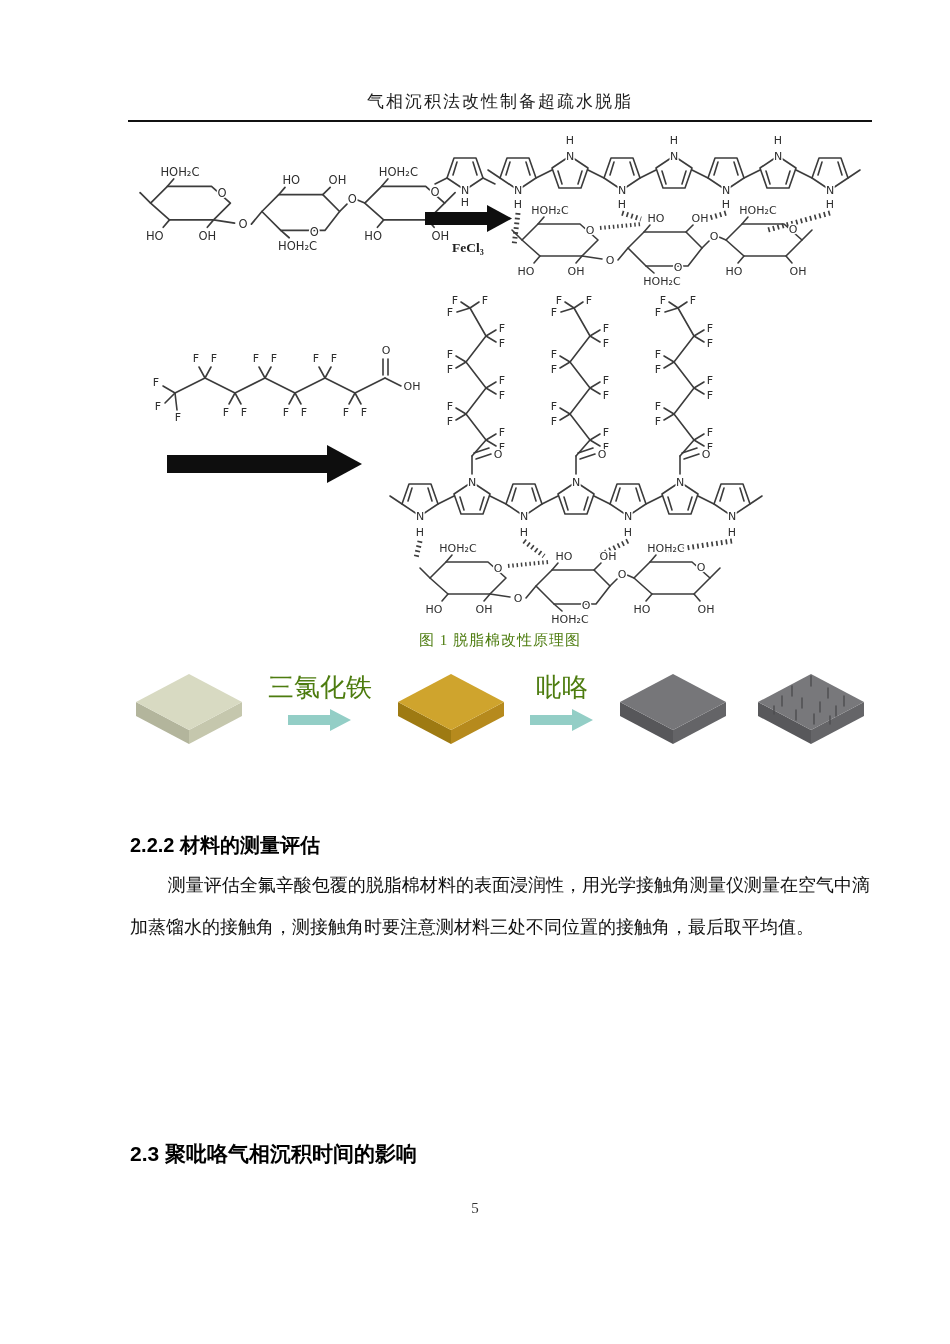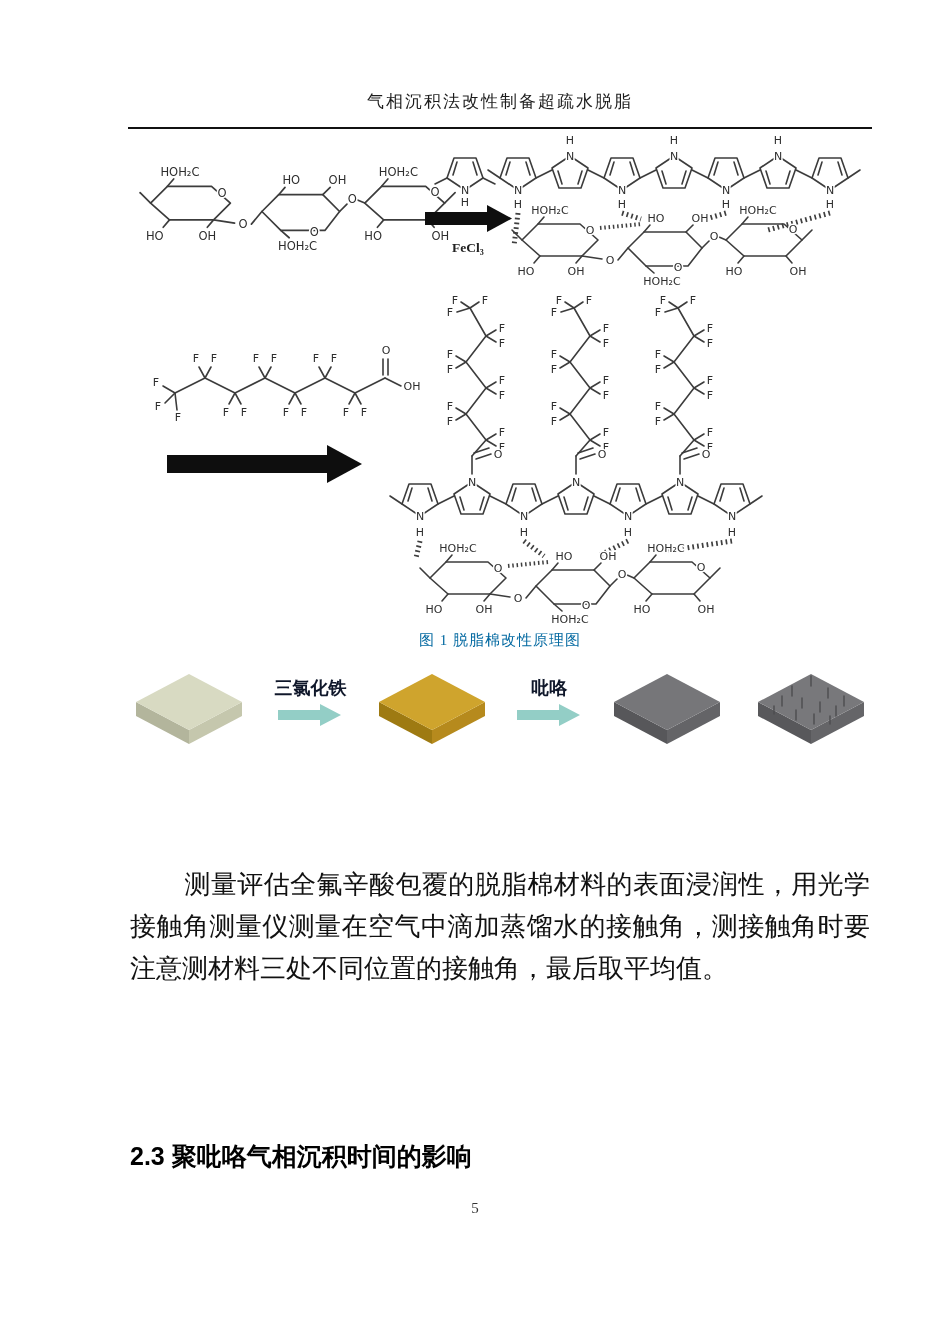--- a/index.html
+++ b/index.html
@@ -5,39 +5,39 @@
   html,body { margin:0; padding:0; background:#9a9a9a; }
   .page {
     position:relative; width:950px; height:1344px; margin:0 auto;
     background:#ffffff; color:#000;
     font-family:"Liberation Serif","DejaVu Serif",serif;
     overflow:hidden;
   }
   .doc-header {
     position:absolute; top:90px; left:128px; width:744px;
     text-align:center; font-size:17px; letter-spacing:2px; color:#1c1c1c;
-    border-bottom:2px solid #111; padding-bottom:14px;
+    border-bottom:2px solid #111; padding-bottom:7px;
   }
   .fig1 { position:absolute; top:128px; left:120px; width:760px; height:502px; }
   .caption { position:absolute; left:128px; width:744px; text-align:center;
-             font-size:15px; color:#0369a1; letter-spacing:1px; }
+             font-size:15px; color:#4d7c0f; letter-spacing:1px; }
   .cap1 { top:631px; }
   .cap2 { top:800px; }
   .fig2 { position:absolute; top:658px; left:130px; width:740px; height:112px;
           display:flex; align-items:center; justify-content:space-between; }
   .step { display:flex; flex-direction:column; align-items:center; margin-bottom:26px; }
   .step-label { font-family:"Liberation Sans","DejaVu Sans",sans-serif;
-                font-size:18px; font-weight:700; color:#0f172a; margin-bottom:3px;
+                font-size:26px; font-weight:400; color:#4d7c0f; margin-bottom:3px;
                 white-space:nowrap; }
   .h2 { position:absolute; left:130px; font-family:"Liberation Sans","DejaVu Sans",sans-serif;
         font-weight:bold; font-size:20px; color:#000; }
   .h222 { top:832px; }
   .h223 { top:984px; }
-  .h23  { top:1140px; font-size:25px; }
-  .para { position:absolute; left:130px; width:740px; font-size:26px;
+  .h23  { top:1140px; font-size:21px; }
+  .para { position:absolute; left:130px; width:740px; font-size:18px;
           line-height:42px; text-align:justify; text-indent:2.1em; color:#111; }
   .p1 { top:864px; }
   .p2 { top:1012px; }
   .pagenum { position:absolute; top:1200px; left:0; width:100%; text-align:center;
              font-size:15px; color:#333; }
   
   .bd { stroke:#3c3c3c; stroke-width:1.6; fill:none; stroke-linecap:round; stroke-linejoin:round; }
   .hb { stroke:#3f3f3f; stroke-width:5; stroke-dasharray:1.7 3.1; fill:none; }
   .hb2 { stroke:#3f3f3f; stroke-width:4; stroke-dasharray:1.5 2.8; fill:none; }
   .al { font-family:"DejaVu Sans","Liberation Sans",sans-serif; font-size:11px; fill:#2e2e2e;
@@ -313,19 +313,20 @@
           <line class="hair" x1="84" y1="48" x2="84" y2="38"></line>
         <line class="hair" x1="22" y1="46" x2="22" y2="38"></line>
           <line class="hair" x1="44" y1="52" x2="44" y2="42"></line>
         <line class="hair" x1="62" y1="56" x2="62" y2="46"></line>
           <line class="hair" x1="78" y1="56" x2="78" y2="48"></line>
       </g>
     </svg>
   </div>
 
 
+  <div class="h2 h222">2.2.2 材料的测量评估</div>
   <div class="para p1">测量评估全氟辛酸包覆的脱脂棉材料的表面浸润性，用光学接触角测量仪测量在空气中滴加蒸馏水的接触角，测接触角时要注意测材料三处不同位置的接触角，最后取平均值。</div>
 
 
   <div class="h2 h23">2.3 聚吡咯气相沉积时间的影响</div>
 
   <div class="pagenum">5</div>
 </div>
 
 </body></html>

